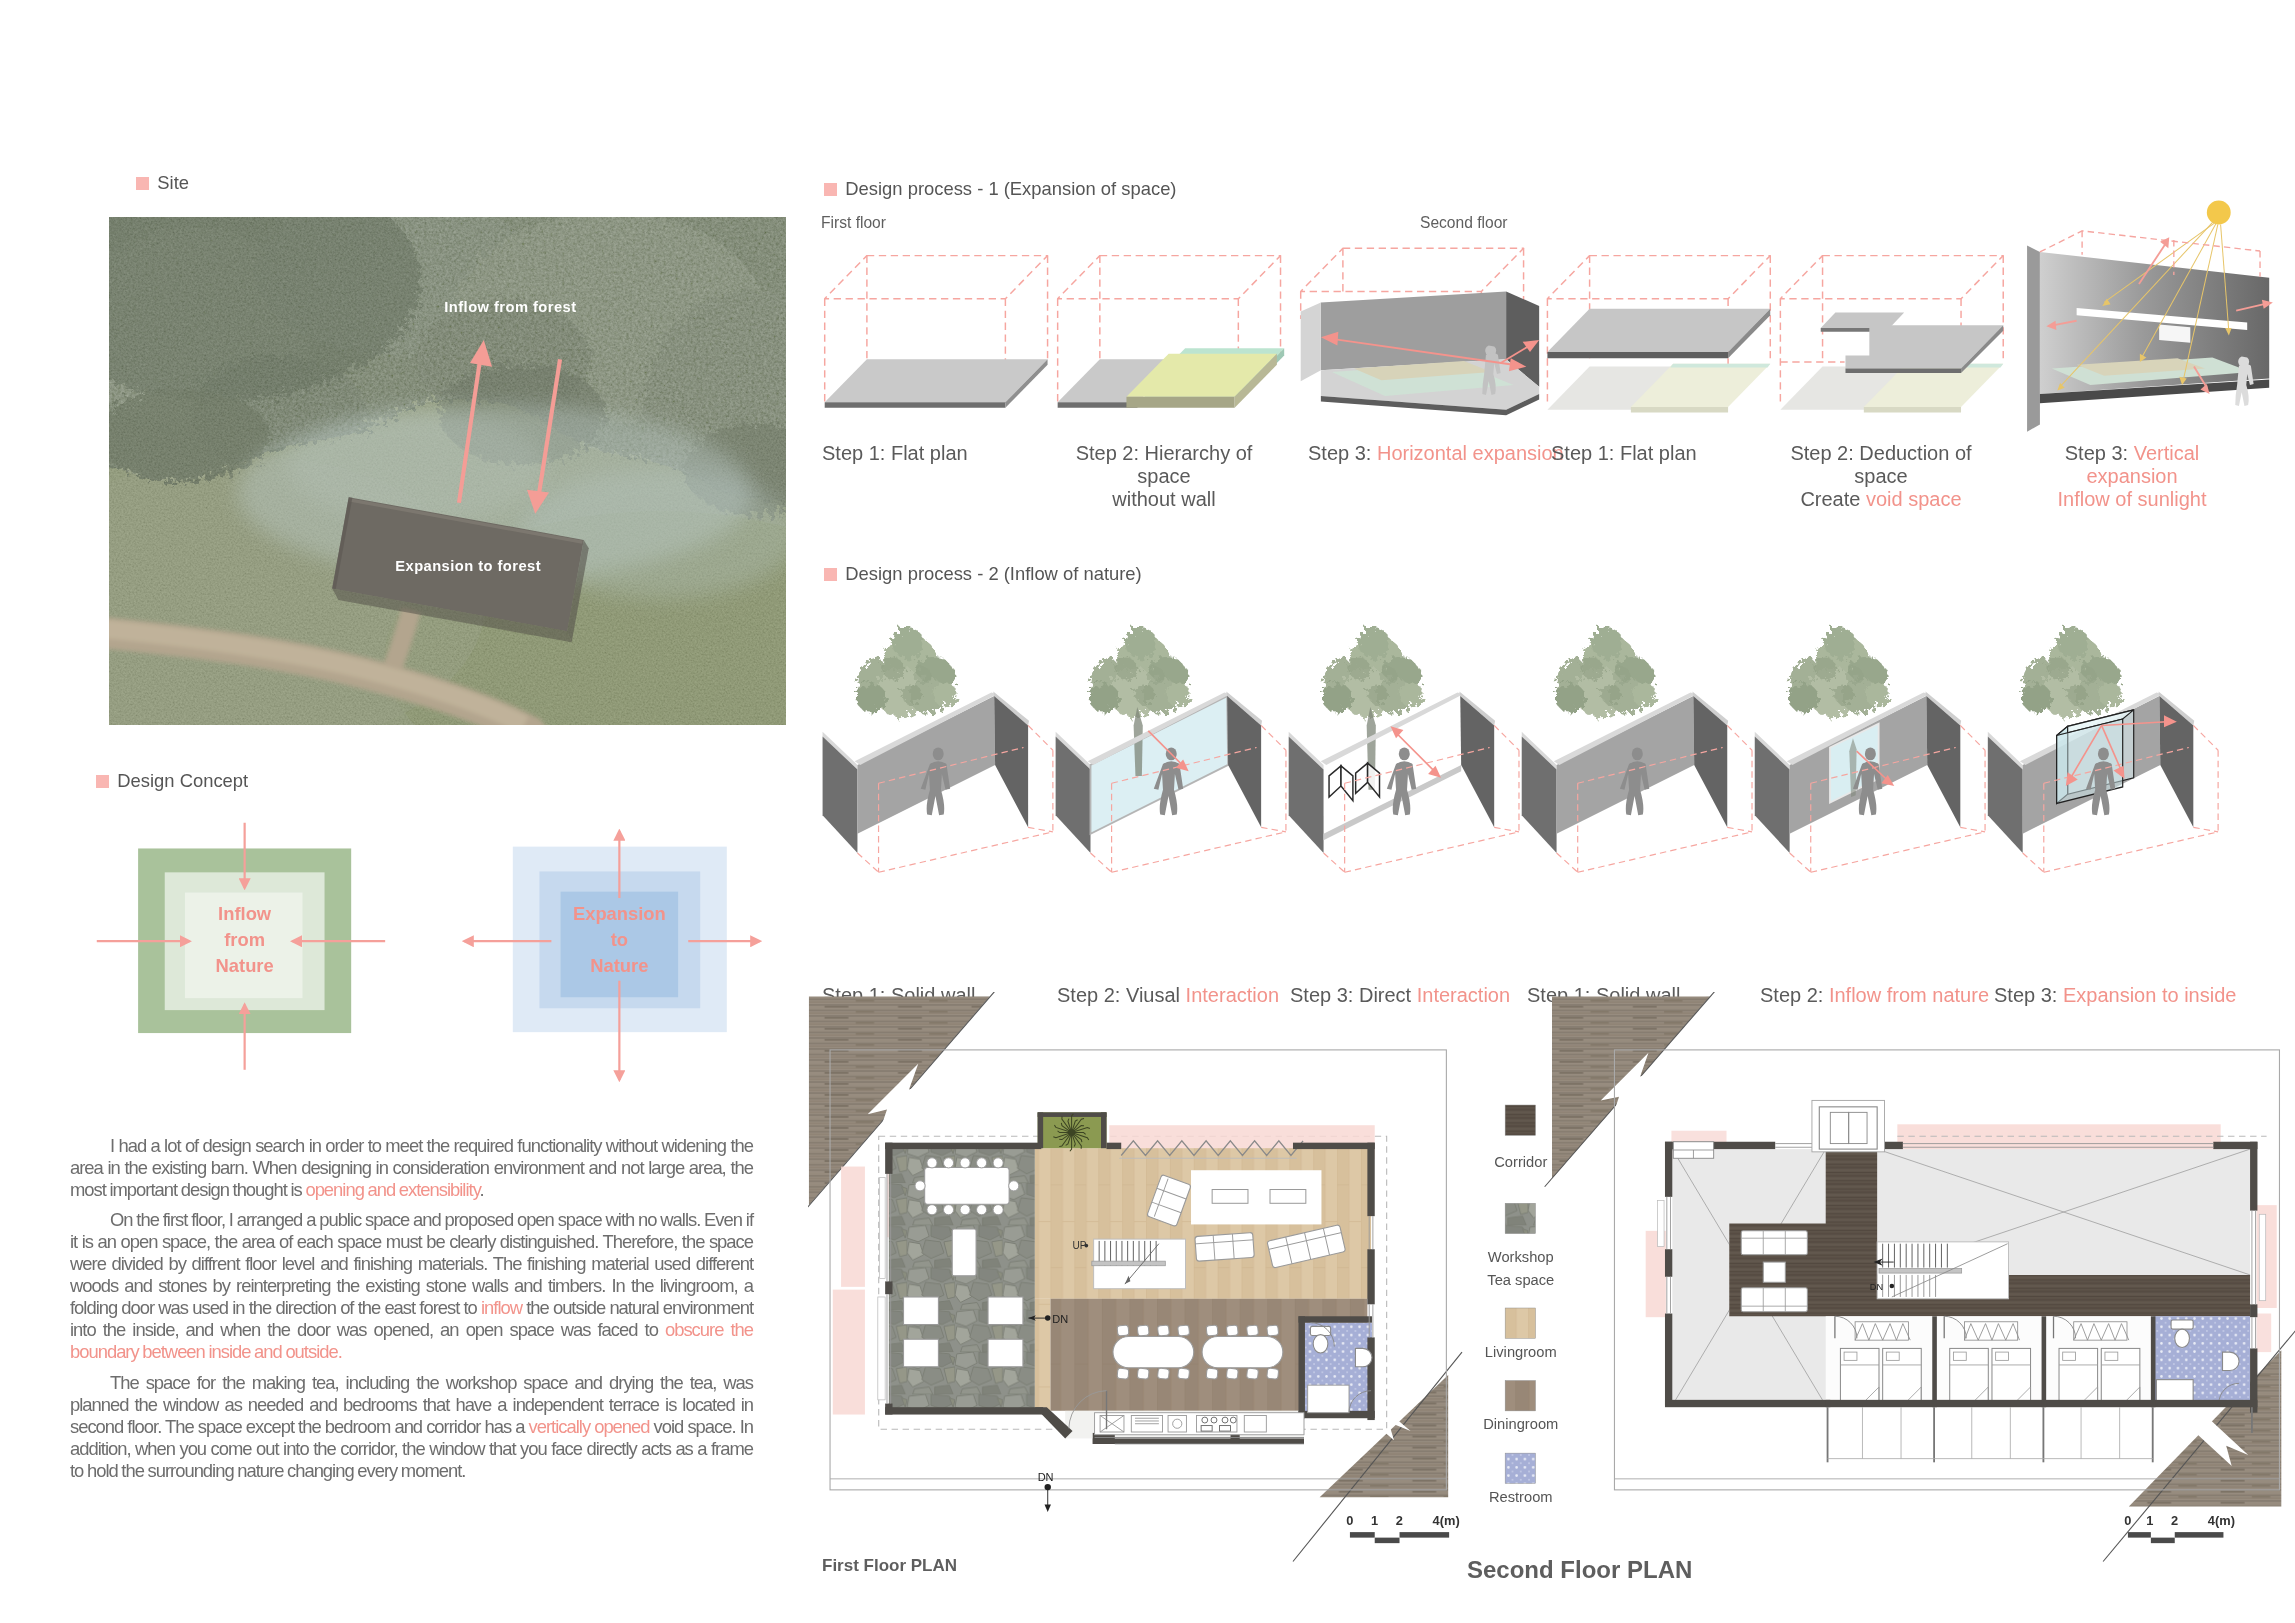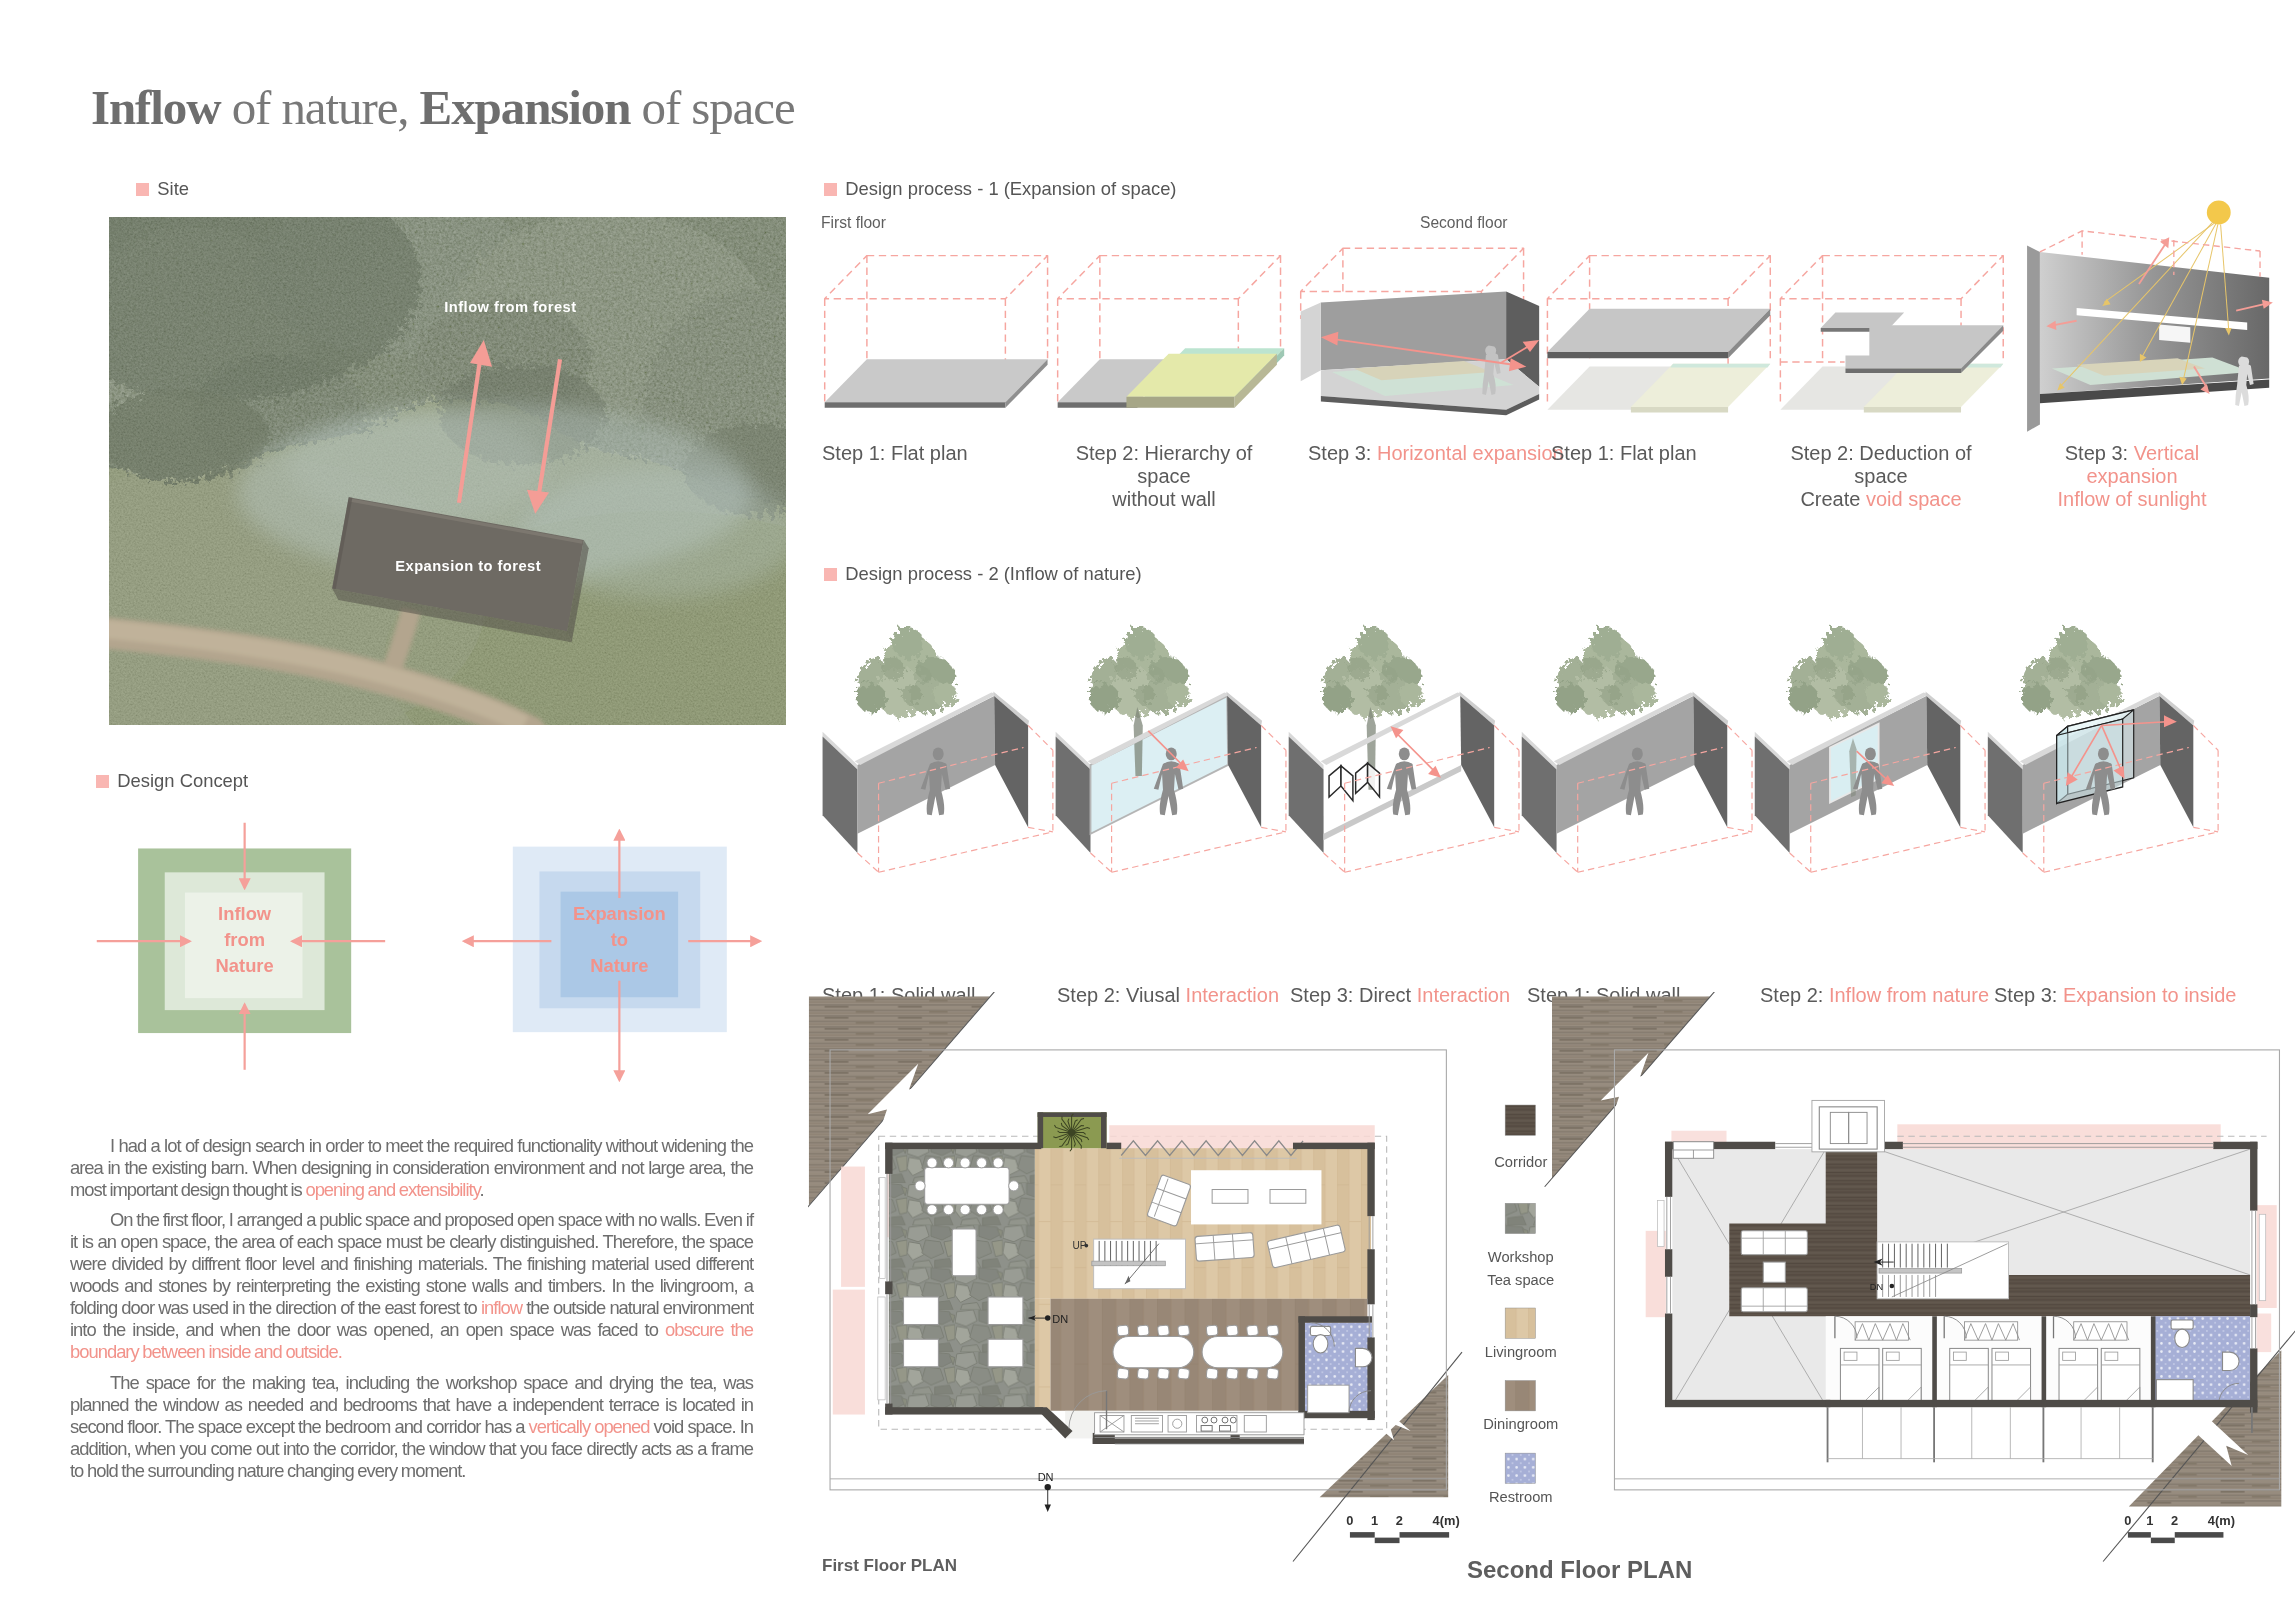--- a/index.html
+++ b/index.html
@@ -12,23 +12,22 @@
   .steplab{position:absolute;font-size:20px;color:#5a5a5a;}
   .pink{color:#f2938b;}
   .body-text{position:absolute;left:70px;top:1135px;width:683px;font-size:18.4px;line-height:22px;
              letter-spacing:-1px;word-spacing:-0.5px;color:#6d6d6d;text-align:justify;}
   .body-text p{margin:0 0 8.3px 0;text-indent:40px;}
 </style>
 </head>
 <body>
 <div id="page">
 
-  <div class="abs" style="left:91px;top:79px;font-family:'Liberation Serif',serif;font-size:49px;letter-spacing:-1.1px;color:#787878;"><b style="color:#6e6e6e;">Inflow</b> of nature, <b style="color:#6e6e6e;">Expansion</b> of space</div>
-
-  <div class="hdr" style="left:96px;top:178px;padding-left:40px;"><span class="sq"></span>Site</div>
+
+  <div class="hdr" style="left:96px;top:172px;padding-left:40px;"><span class="sq"></span>Site</div>
 
   <div class="abs" id="site-img" style="left:96px;top:217px;width:764px;height:508px;padding-left:13px;">
   <svg width="677" height="508" viewBox="0 0 737 553">
     <defs>
       <filter id="grainN" x="0" y="0" width="100%" height="100%">
         <feTurbulence type="fractalNoise" baseFrequency="0.5" numOctaves="3" seed="7"></feTurbulence>
         <feColorMatrix type="matrix" values="1 0 0 0 0  1 0 0 0 0  1 0 0 0 0  0 0 0 0 0.20"></feColorMatrix>
       </filter>
       <filter id="grainF" x="0" y="0" width="100%" height="100%">
         <feTurbulence type="fractalNoise" baseFrequency="0.30 0.32" numOctaves="4" seed="13"></feTurbulence>

